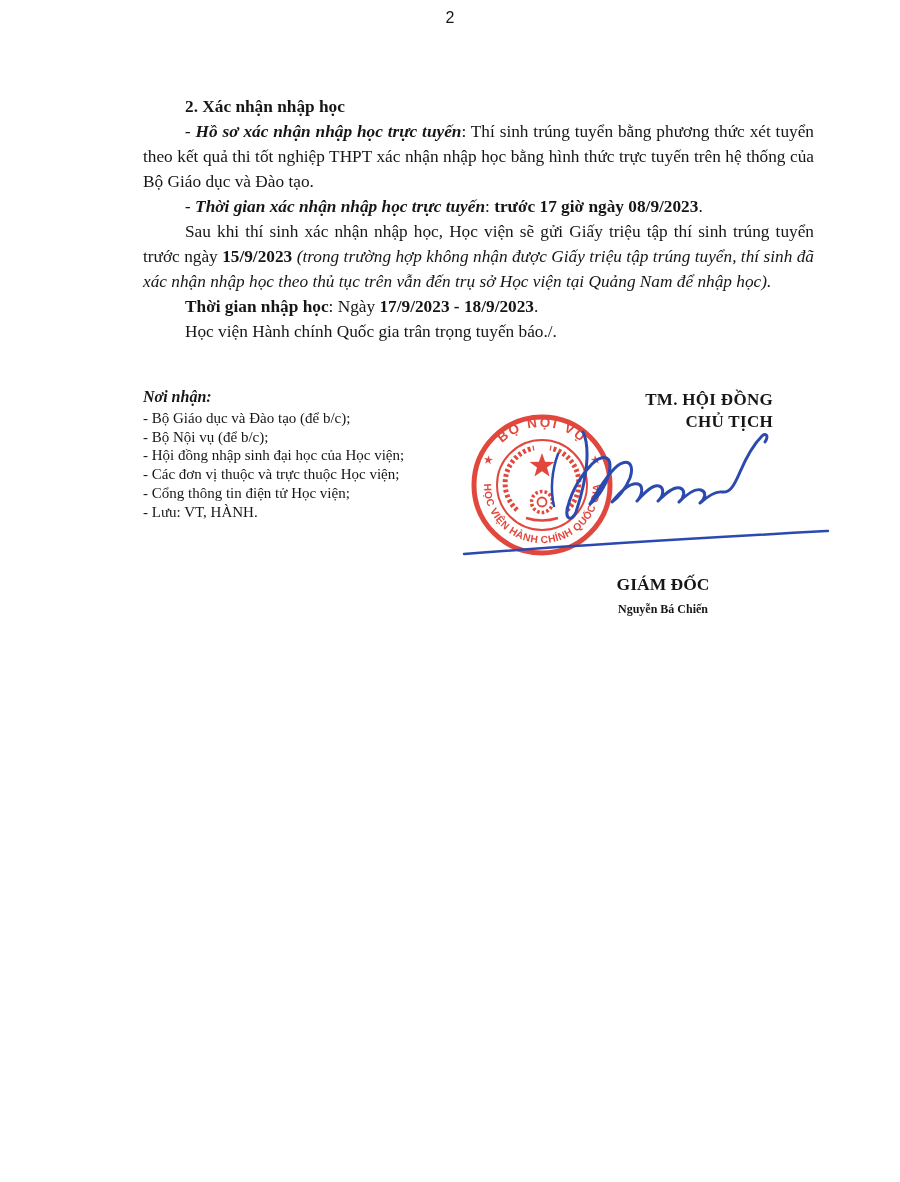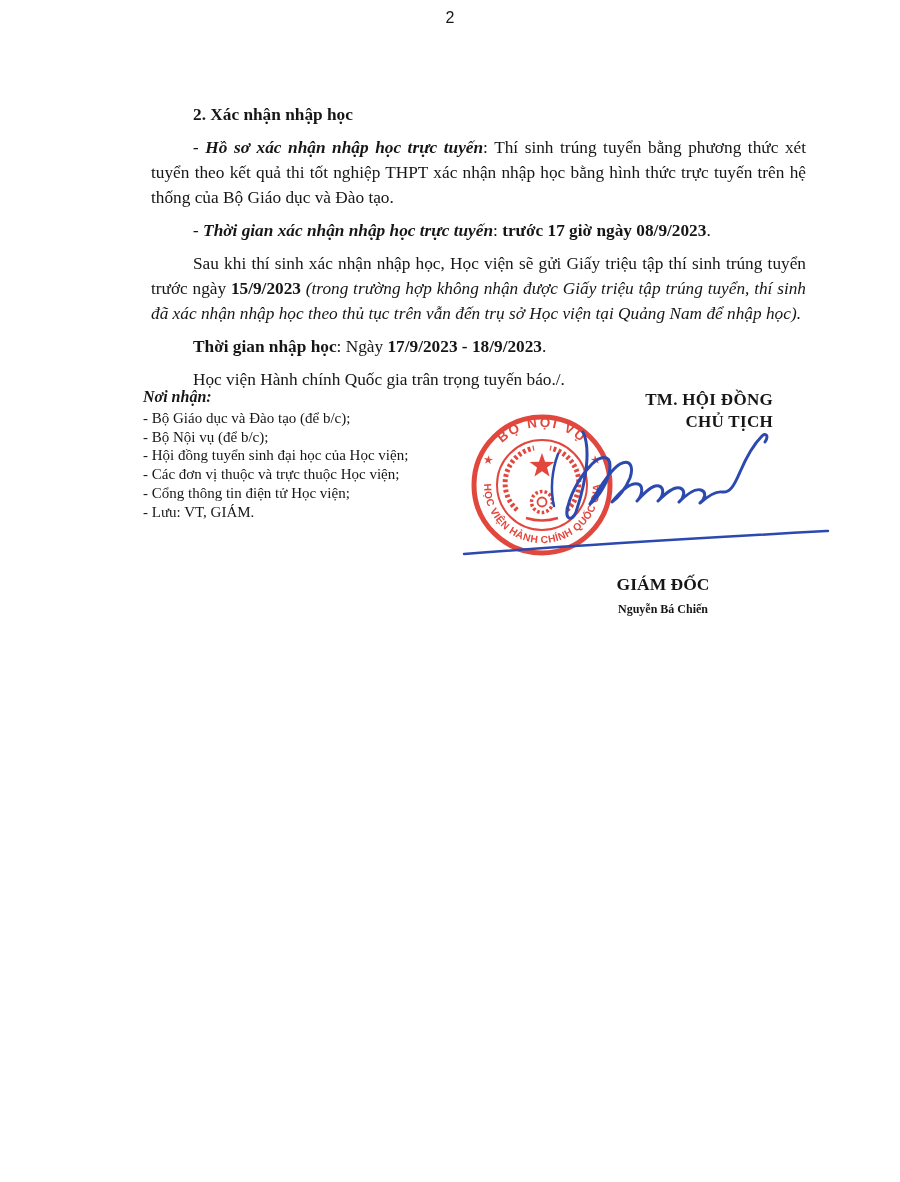--- a/index.html
+++ b/index.html
@@ -20,21 +20,21 @@
     position:absolute;top:9px;left:0;width:900px;
     text-align:center;
     font-family:"Liberation Sans","DejaVu Sans",sans-serif;
     font-size:16px;
   }
   .doc{
     position:absolute;left:143px;top:94px;width:671px;
     font-size:17.3px;line-height:25px;
     text-align:justify;
   }
-  .doc p{margin:8px;text-indent:42px;}
+  .doc p{margin:0;text-indent:42px;}
   .b{font-weight:bold;}
   .i{font-style:italic;}
   .bi{font-weight:bold;font-style:italic;}
   .recipients{
     position:absolute;left:143px;top:387px;width:330px;
   }
   .rec-label{
     font-size:16px;font-weight:bold;font-style:italic;
     line-height:20px;margin-bottom:2px;
   }
@@ -79,24 +79,24 @@
   <p><span class="bi">- Thời gian xác nhận nhập học trực tuyến</span><span>: </span><span class="b">trước 17 giờ ngày 08/9/2023</span><span>.</span></p>
   <p><span>Sau khi thí sinh xác nhận nhập học, Học viện sẽ gửi Giấy triệu tập thí sinh trúng tuyển trước ngày </span><span class="b">15/9/2023</span><span class="i"> (trong trường hợp không nhận được Giấy triệu tập trúng tuyển, thí sinh đã xác nhận nhập học theo thủ tục trên vẫn đến trụ sở Học viện tại Quảng Nam để nhập học).</span></p>
   <p><span class="b">Thời gian nhập học</span><span>: Ngày </span><span class="b">17/9/2023 - 18/9/2023</span><span>.</span></p>
   <p>Học viện Hành chính Quốc gia trân trọng tuyến báo./.</p>
 </div>
 
 <div class="recipients">
   <div class="rec-label">Nơi nhận:</div>
   <div class="rec-item">- Bộ Giáo dục và Đào tạo (để b/c);</div>
   <div class="rec-item">- Bộ Nội vụ (để b/c);</div>
-  <div class="rec-item">- Hội đồng tuyển sinh đại học của Học viện;</div>
+  <div class="rec-item">- Hội đồng nhập sinh đại học của Học viện;</div>
   <div class="rec-item">- Các đơn vị thuộc và trực thuộc Học viện;</div>
   <div class="rec-item">- Cổng thông tin điện tử Học viện;</div>
-  <div class="rec-item">- Lưu: VT, GIÁM.</div>
+  <div class="rec-item">- Lưu: VT, HÀNH.</div>
 </div>
 
 <div class="authority">
   <div>TM. HỘI ĐỒNG</div>
   <div>CHỦ TỊCH</div>
 </div>
 
 <svg class="seal-sign" viewBox="0 0 400 200">
   <g class="seal-group">
     <circle cx="102" cy="99" r="68" class="stamp-stroke" stroke-width="5"></circle>

